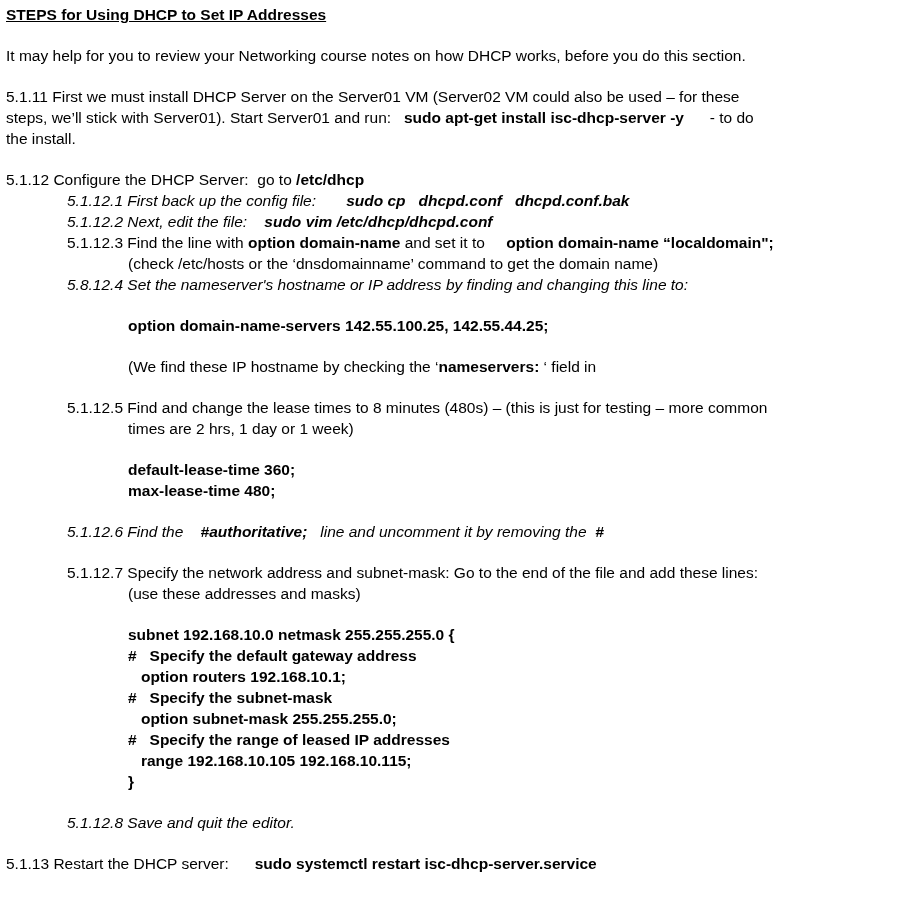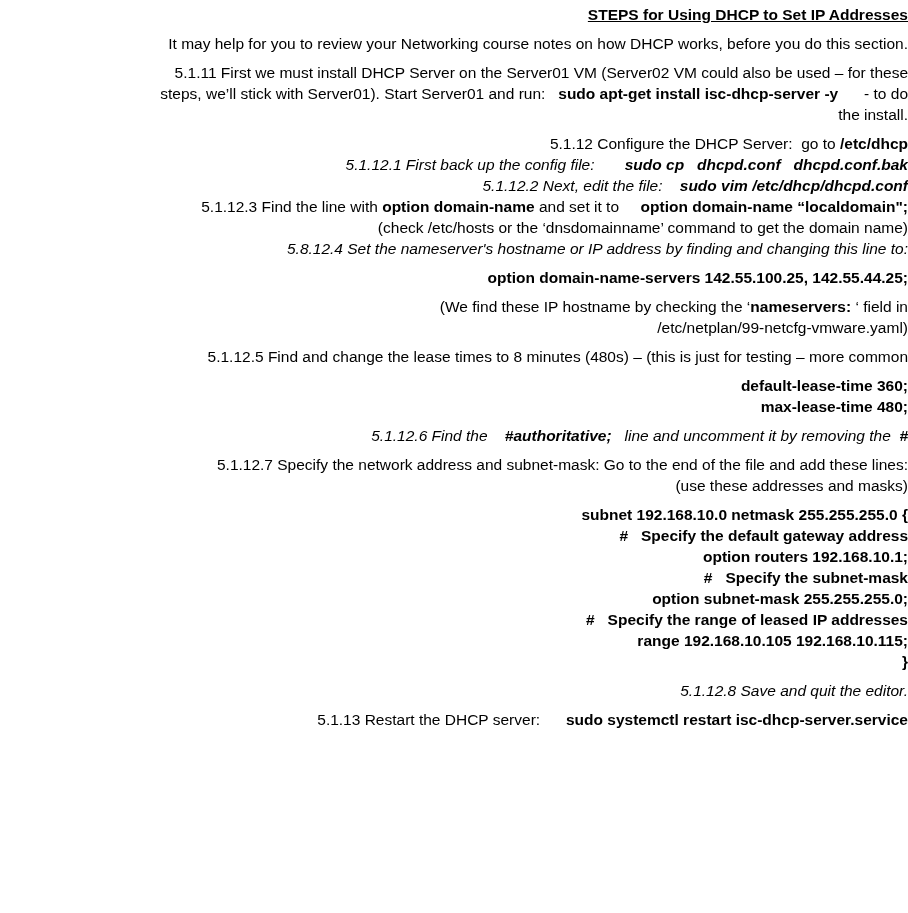--- a/index.html
+++ b/index.html
@@ -4,24 +4,24 @@
 <style>
   * { margin:0; padding:0; box-sizing:border-box; }
   html, body { background:#ffffff; }
   body {
     width:908px; height:913px; overflow:hidden;
     color:#000000;
     font-family:"Liberation Sans","DejaVu Sans",sans-serif;
     font-size:15.5px; line-height:21px;
     padding:4px 0 0 6px;
   }
-  p, .title { white-space:pre;text-align:right; }
+  p, .title { white-space:pre; }
   .title { font-weight:700; text-decoration:underline; }
   b { font-weight:700; }
-  .gap { margin-top:8px; }
+  .gap { margin-top:20px; }
   .l1 { padding-left:61px;font-style:italic; }
   .hang { padding-left:122px; text-indent:-61px; }
   .l2 { padding-left:122px; }
   .bold { font-weight:700; }
 </style>
 </head>
 <body>
 
 <div class="title">STEPS for Using DHCP to Set IP Addresses</div>
 
@@ -34,23 +34,23 @@
 <p class="l1"><span>5.1.12.1 First back up the config file:       </span><b>sudo cp   dhcpd.conf   dhcpd.conf.bak</b></p>
 
 <p class="l1"><span>5.1.12.2 Next, edit the file:    </span><b>sudo vim /etc/dhcp/dhcpd.conf</b></p>
 
 <p class="hang"><span>5.1.12.3 Find the line with </span><b>option domain-name</b><span> and set it to     </span><b>option domain-name “localdomain";</b><br><span>(check /etc/hosts or the ‘dnsdomainname’ command to get the domain name)</span></p>
 
 <p class="l1"><span>5.8.12.4 Set the nameserver's hostname or IP address by finding and changing this line to:</span></p>
 
 <p class="l2 bold gap"><span>option domain-name-servers 142.55.100.25, 142.55.44.25;</span></p>
 
-<p class="l2 gap"><span>(We find these IP hostname by checking the ‘</span><b>nameservers:</b><span> ‘ field in</span><br><span>/etc/netplan/99-netcfg-vmware.yaml)</span></p>
+<p class="l2 gap"><span>(We find these IP hostname by checking the ‘</span><b>nameservers:</b><span> ‘ field in</span><br></p>
 
-<p class="hang gap"><span>5.1.12.5 Find and change the lease times to 8 minutes (480s) – (this is just for testing – more common</span><br></p>
+<p class="hang gap"><span>5.1.12.5 Find and change the lease times to 8 minutes (480s) – (this is just for testing – more common</span><br><span>times are 2 hrs, 1 day or 1 week)</span></p>
 
 <p class="l2 bold gap"><span>default-lease-time 360;</span><br><span>max-lease-time 480;</span></p>
 
 <p class="l1 gap"><span>5.1.12.6 Find the    </span><b>#authoritative;</b><span>   line and uncomment it by removing the  </span><b>#</b></p>
 
 <p class="hang gap"><span>5.1.12.7 Specify the network address and subnet-mask: Go to the end of the file and add these lines:</span><br><span>(use these addresses and masks)</span></p>
 
 <p class="l2 bold gap"><span>subnet 192.168.10.0 netmask 255.255.255.0 {</span><br><span>#   Specify the default gateway address</span><br><span>   option routers 192.168.10.1;</span><br><span>#   Specify the subnet-mask</span><br><span>   option subnet-mask 255.255.255.0;</span><br><span>#   Specify the range of leased IP addresses</span><br><span>   range 192.168.10.105 192.168.10.115;</span><br><span>}</span></p>
 
 <p class="l1 gap"><span>5.1.12.8 Save and quit the editor.</span></p>

